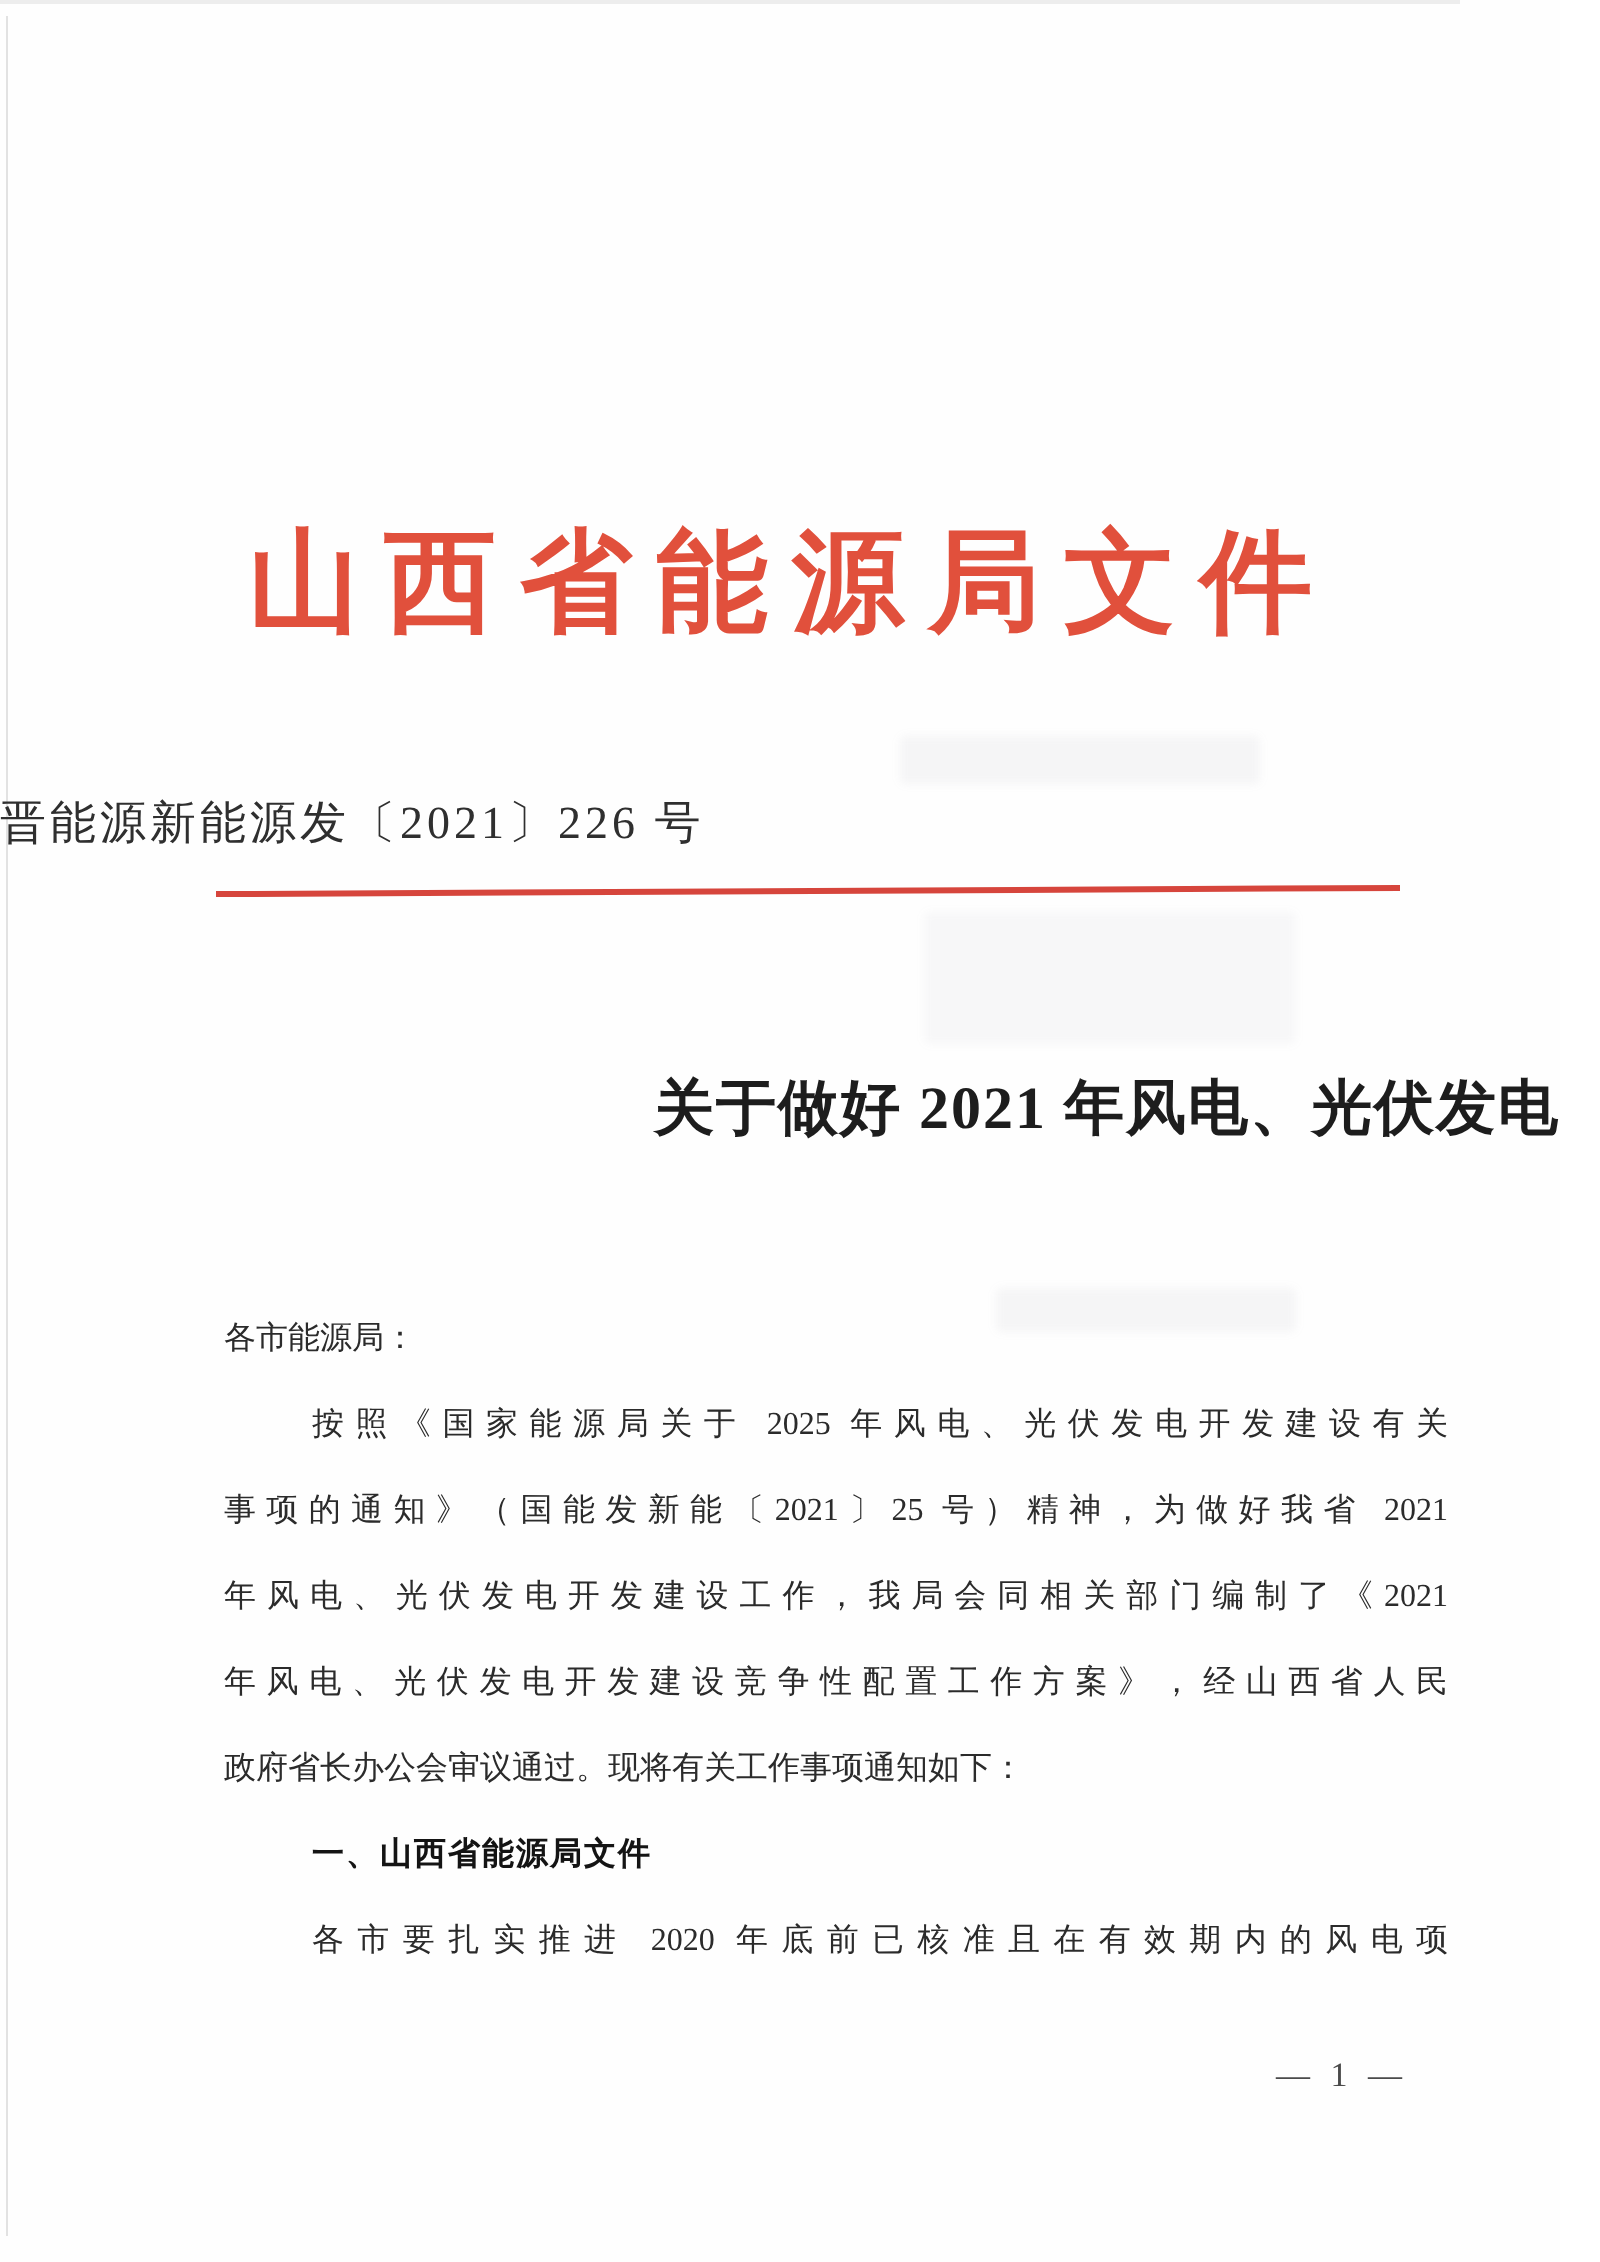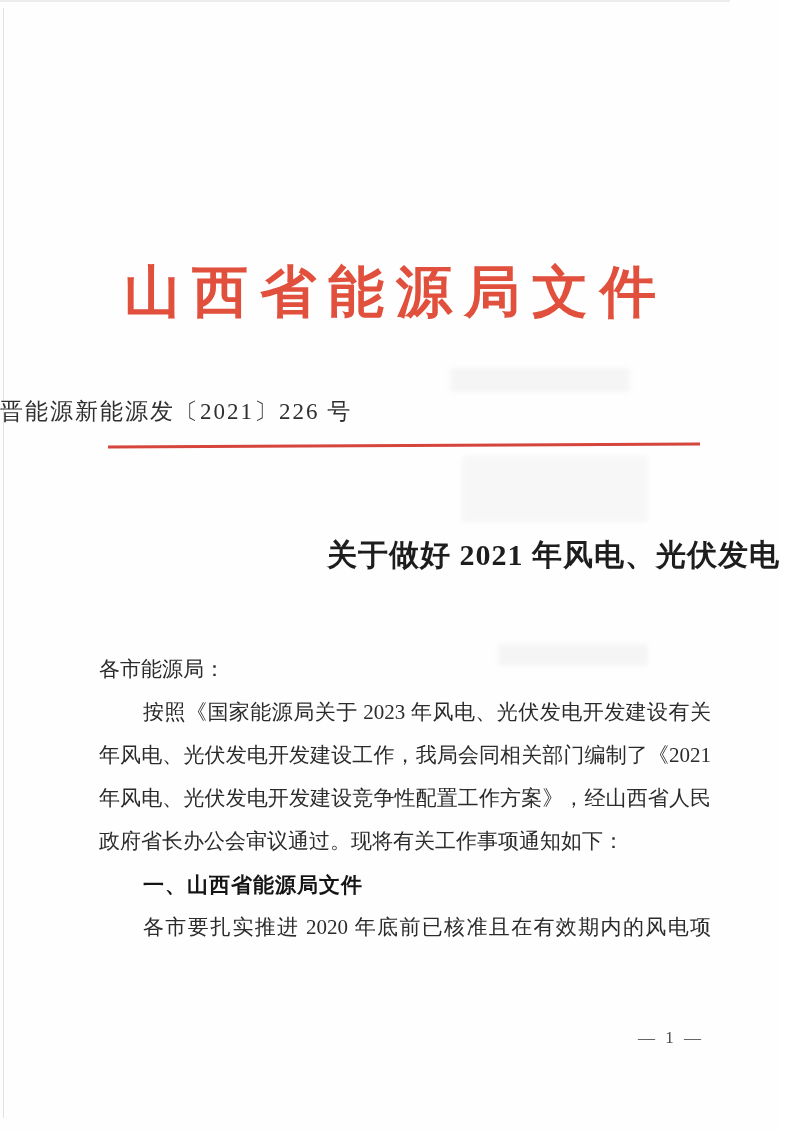--- a/index.html
+++ b/index.html
@@ -32,22 +32,22 @@
     position:absolute; top:444px; left:108px; width:592px; height:3px;
     background:#d6453c; transform:rotate(-0.3deg);
   }
   .doc-title {
     position:absolute; top:534px; left:0; width:100%;
     text-align:right; font-weight:bold; font-size:30px;
     line-height:42px; color:#1d1d1d; letter-spacing:1px;
     white-space:nowrap;
   }
   .body-block {
-    position:absolute; top:648px; left:99px; width:612px;
-    font-size:21px; line-height:43px; color:#2b2b2b;
+    position:absolute; top:648px; left:112px; width:612px;
+    font-size:16px; line-height:43px; color:#2b2b2b;
   }
   .bline { height:43px; white-space:nowrap; }
   .justify { text-align:justify; text-align-last:justify; }
   .indent { text-indent:44px; }
   .heading {
     font-family:"Liberation Sans","DejaVu Sans",sans-serif;
     font-weight:bold; color:#141414; letter-spacing:1px;
   }
   .page-num {
     position:absolute; top:1026px; left:606px; width:130px;
@@ -79,21 +79,22 @@
   <div class="doc-number">晋能源新能源发〔2021〕226 号</div>
 
   <div class="red-rule"></div>
 
   <div class="doc-title">
     <div>关于做好 2021 年风电、光伏发电</div>
   </div>
 
   <div class="body-block">
     <div class="bline">各市能源局：</div>
-    <div class="bline justify indent">按照《国家能源局关于 2023 年风电、光伏发电开发建设有关</div>
+    <div class="bline justify indent">按照《国家能源局关于 2025 年风电、光伏发电开发建设有关</div>
+    <div class="bline justify">事项的通知》（国能发新能〔2021〕25 号）精神，为做好我省 2021</div>
     <div class="bline justify">年风电、光伏发电开发建设工作，我局会同相关部门编制了《2021</div>
     <div class="bline justify">年风电、光伏发电开发建设竞争性配置工作方案》，经山西省人民</div>
     <div class="bline">政府省长办公会审议通过。现将有关工作事项通知如下：</div>
     <div class="bline heading indent">一、山西省能源局文件</div>
     <div class="bline justify indent">各市要扎实推进 2020 年底前已核准且在有效期内的风电项</div>
   </div>
 
   <div class="page-num">— 1 —</div>
 
 </div>

